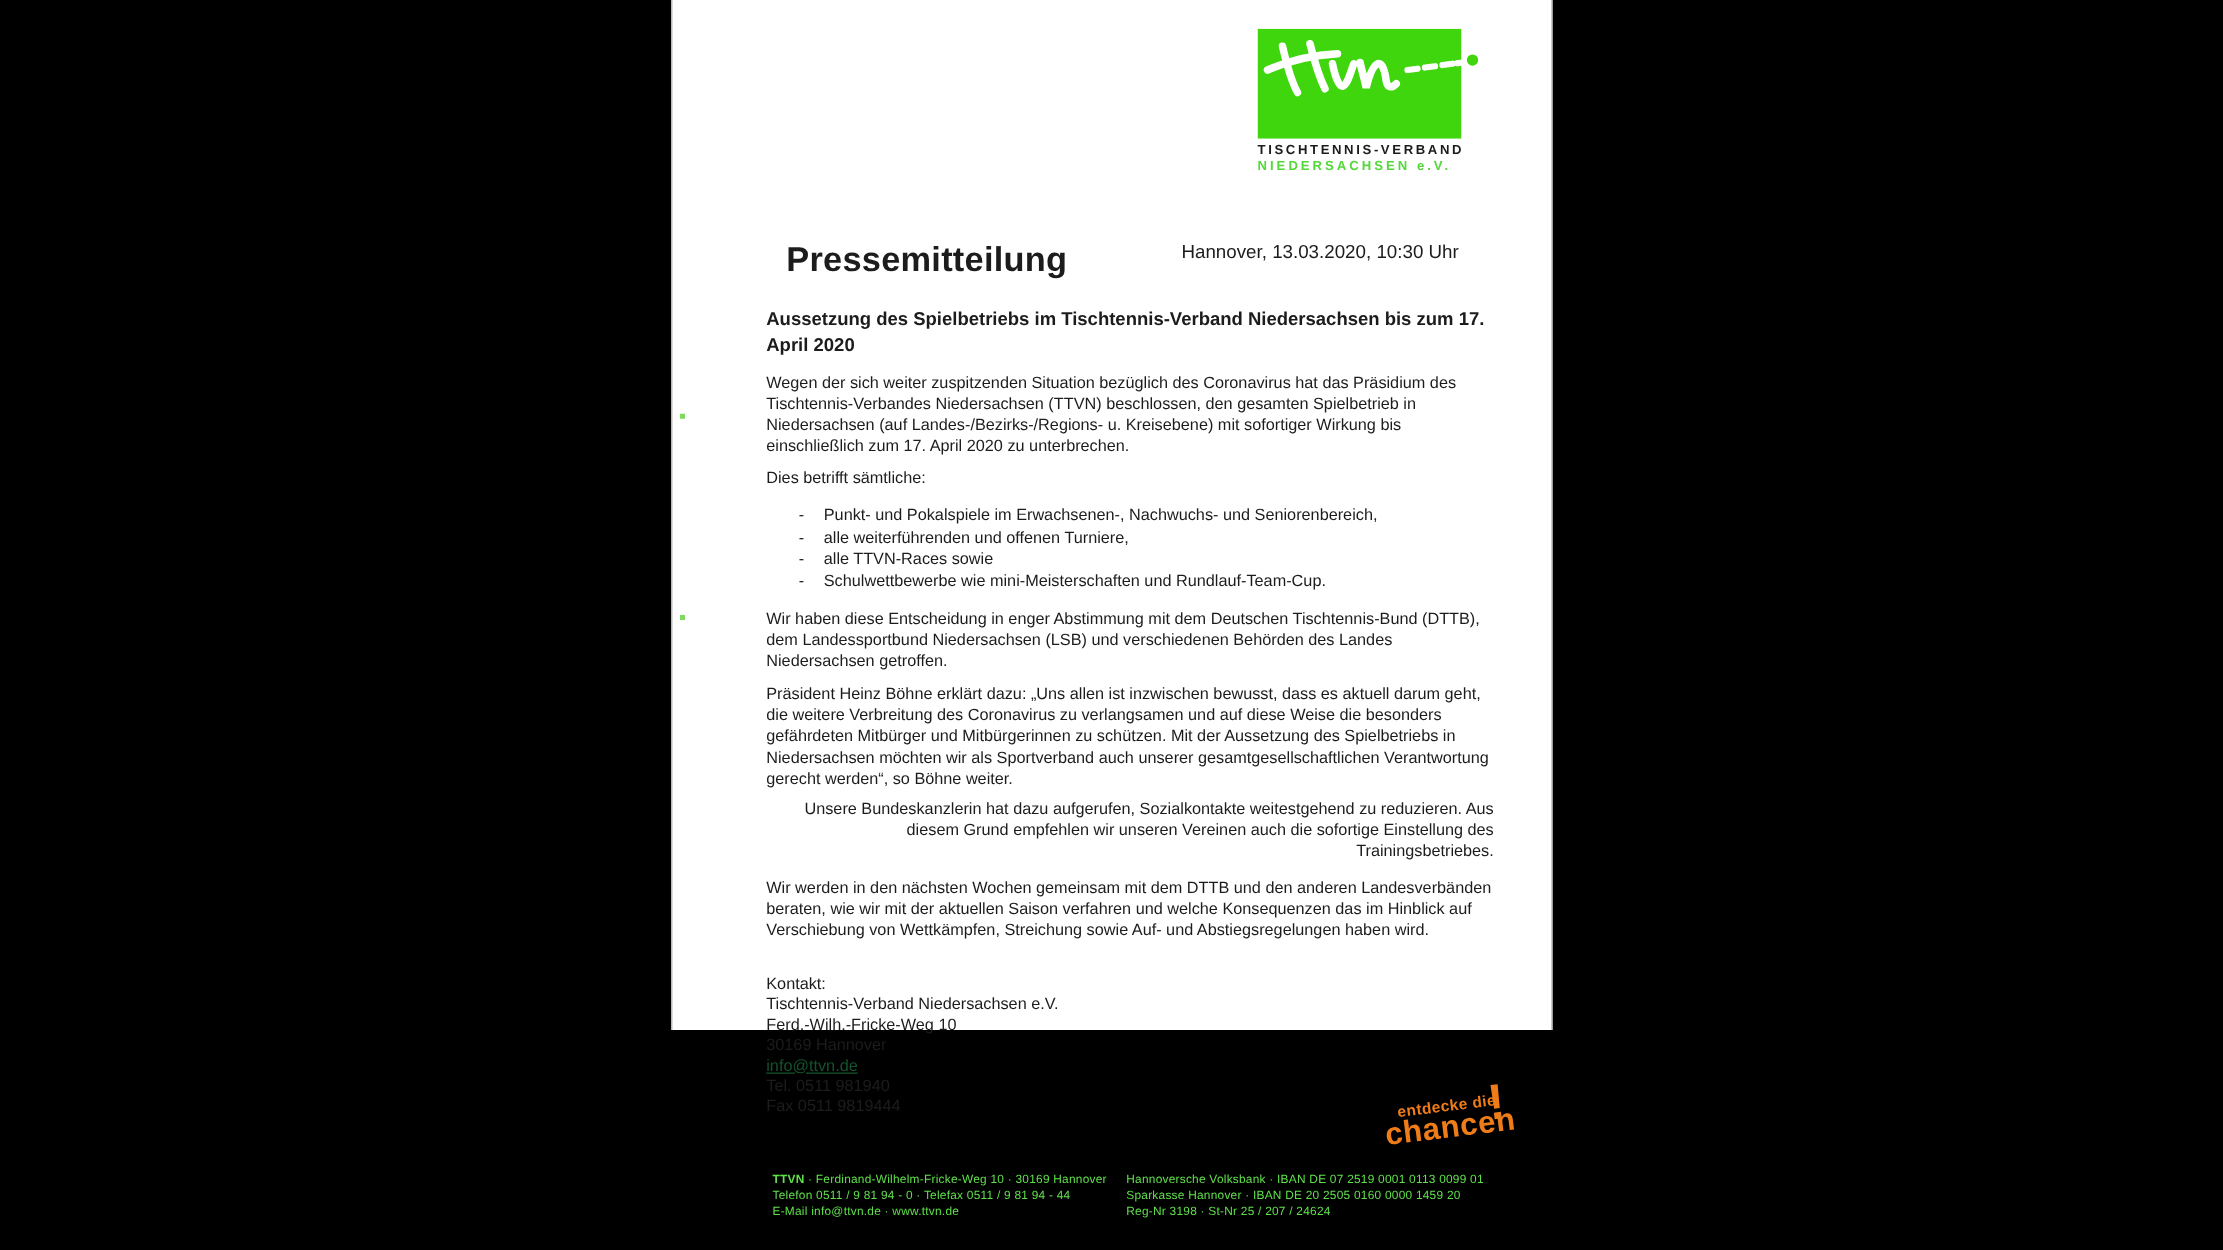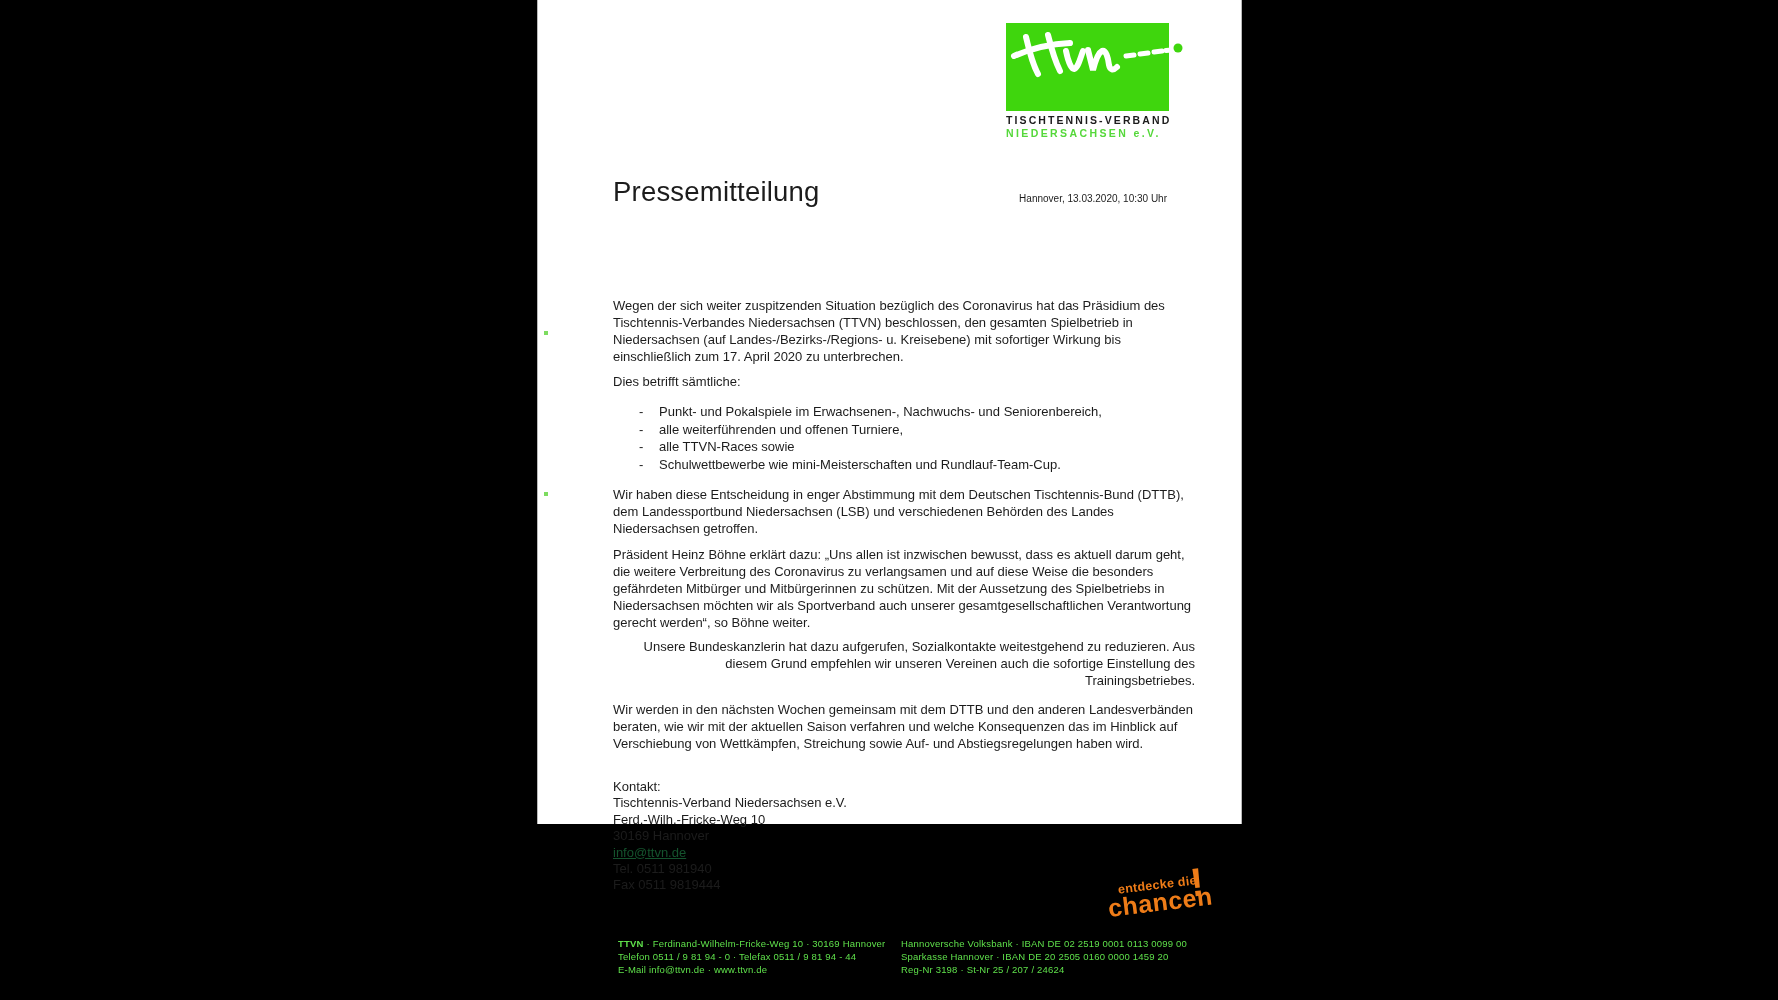--- a/index.html
+++ b/index.html
@@ -16,22 +16,22 @@
   .logo-wrap{left:468px;top:23px;width:180px;height:88px;}
   .logo-caption1{
     left:468px;top:114px;font-size:10.5px;font-weight:700;letter-spacing:2.1px;
     color:#1c1c1c;white-space:nowrap;
   }
   .logo-caption2{
     left:468px;top:127px;font-size:10.5px;font-weight:700;letter-spacing:2.4px;
     color:#55d83a;white-space:nowrap;
   }
   
-  .press-title{left:75px;top:176px;font-size:27.5px;font-weight:400;letter-spacing:0.2px;margin:0;}
-  .dateline{right:74px;top:193px;font-size:10px;}
+  .press-title{left:75px;top:176px;font-size:27.5px;font-weight:700;letter-spacing:0.2px;margin:16px;}
+  .dateline{right:74px;top:193px;font-size:15px;}
   
   .doc-headline{left:75px;top:246px;width:582px;font-size:14.8px;font-weight:700;line-height:21px;}
   .para{left:75px;width:582px;font-size:13px;line-height:17px;margin:0;}
   .p1{top:297px;}
   .list-intro{left:75px;top:374px;font-size:13px;}
   ul.bullets{left:75px;top:403px;width:582px;list-style:none;margin:0;padding:0;
     font-size:13px;line-height:17.5px;}
   ul.bullets li{position:relative;}
   ul.bullets .marker{position:absolute;left:26px;top:0;}
   ul.bullets .btxt{display:block;margin-left:46px;}
@@ -81,20 +81,21 @@
       </g>
       <circle cx="172" cy="25" r="4.5" fill="#3fd60d"></circle>
     </svg>
   </div>
   <div class="abs logo-caption1">TISCHTENNIS-VERBAND</div>
   <div class="abs logo-caption2">NIEDERSACHSEN e.V.</div>
 
   <h1 class="abs press-title">Pressemitteilung</h1>
   <div class="abs dateline">Hannover, 13.03.2020, 10:30 Uhr</div>
 
+  <div class="abs doc-headline">Aussetzung des Spielbetriebs im Tischtennis-Verband Niedersachsen bis zum 17. April 2020</div>
 
   <p class="abs para p1">Wegen der sich weiter zuspitzenden Situation bezüglich des Coronavirus hat das Präsidium des Tischtennis-Verbandes Niedersachsen (TTVN) beschlossen, den gesamten Spielbetrieb in Niedersachsen (auf Landes-/Bezirks-/Regions- u. Kreisebene) mit sofortiger Wirkung bis einschließlich zum 17. April 2020 zu unterbrechen.</p>
   <div class="abs list-intro">Dies betrifft sämtliche:</div>
 
   <ul class="abs bullets">
     <li>
       <span class="marker">-</span>
       <span class="btxt">Punkt- und Pokalspiele im Erwachsenen-, Nachwuchs- und Seniorenbereich,</span>
     </li>
     <li>
@@ -134,21 +135,21 @@
 
   <div class="abs footer-col footer-left">
     <div>
       <span class="brand">TTVN</span>
       <span>· Ferdinand-Wilhelm-Fricke-Weg 10 · 30169 Hannover</span>
     </div>
     <div>Telefon 0511 / 9 81 94 - 0 · Telefax 0511 / 9 81 94 - 44</div>
     <div>E-Mail info@ttvn.de · www.ttvn.de</div>
   </div>
   <div class="abs footer-col footer-right">
-    <div>Hannoversche Volksbank · IBAN DE 02 2519 0001 0113 0099 00</div>
+    <div>Hannoversche Volksbank · IBAN DE 07 2519 0001 0113 0099 01</div>
     <div>Sparkasse Hannover · IBAN DE 20 2505 0160 0000 1459 20</div>
     <div>Reg-Nr 3198 · St-Nr 25 / 207 / 24624</div>
   </div>
 
   <div class="abs edge-dot dot1"></div>
   <div class="abs edge-dot dot2"></div>
 
 </div>
 
 </body></html>

